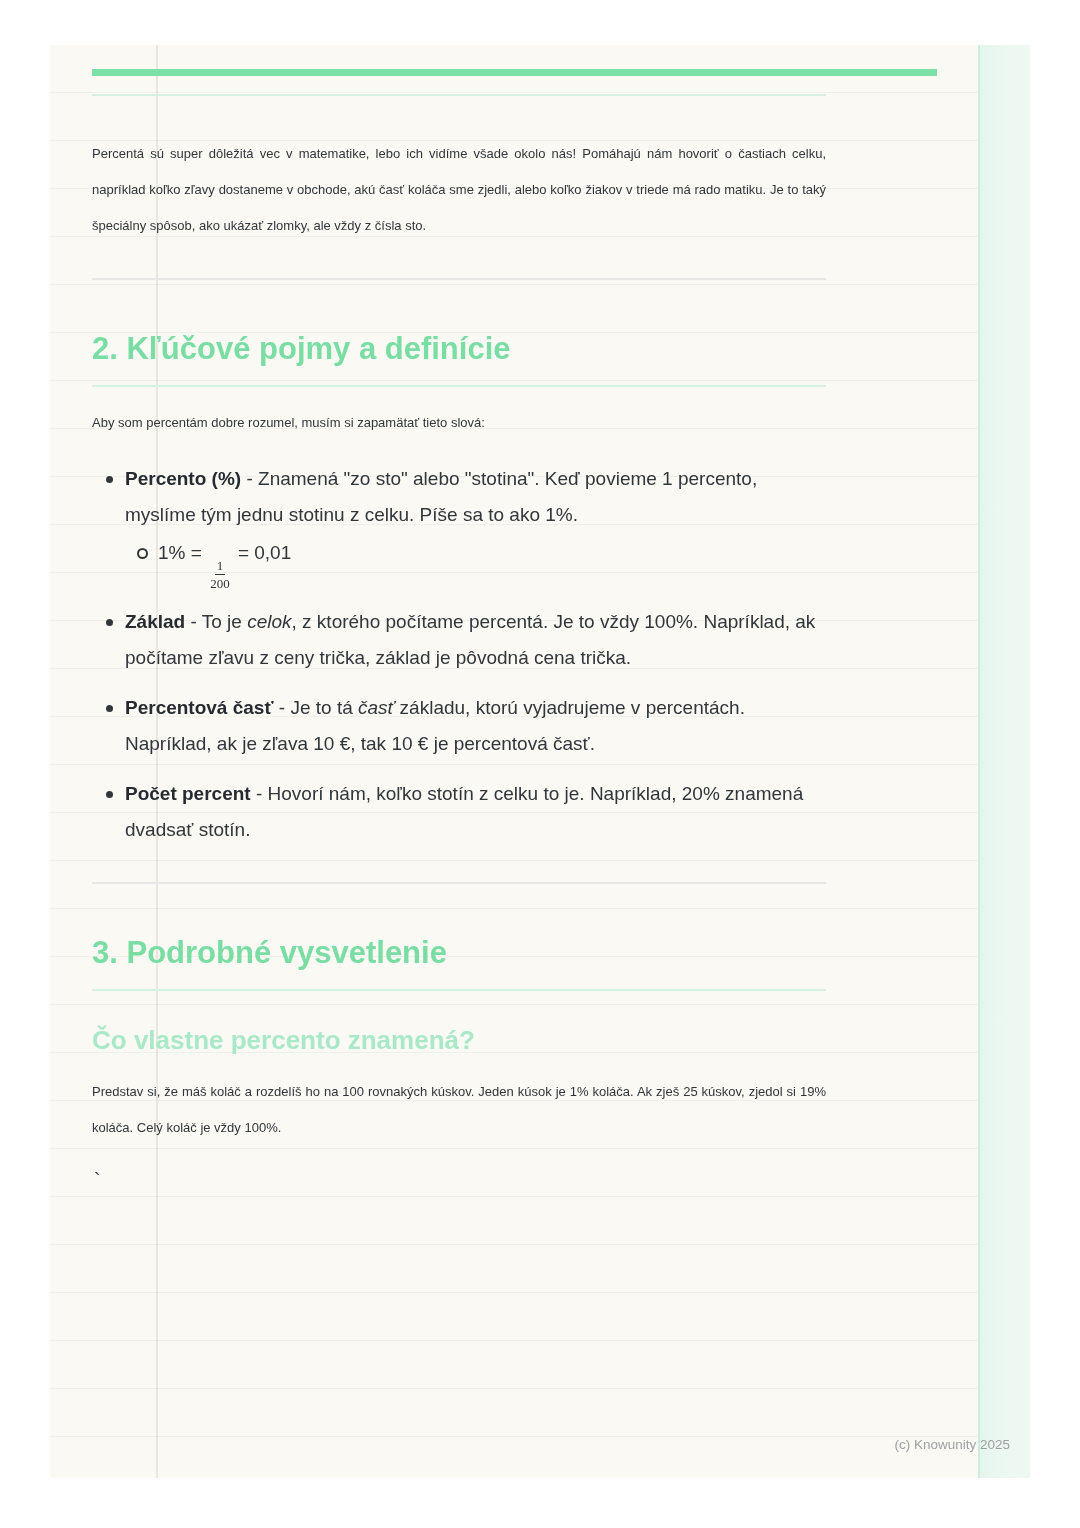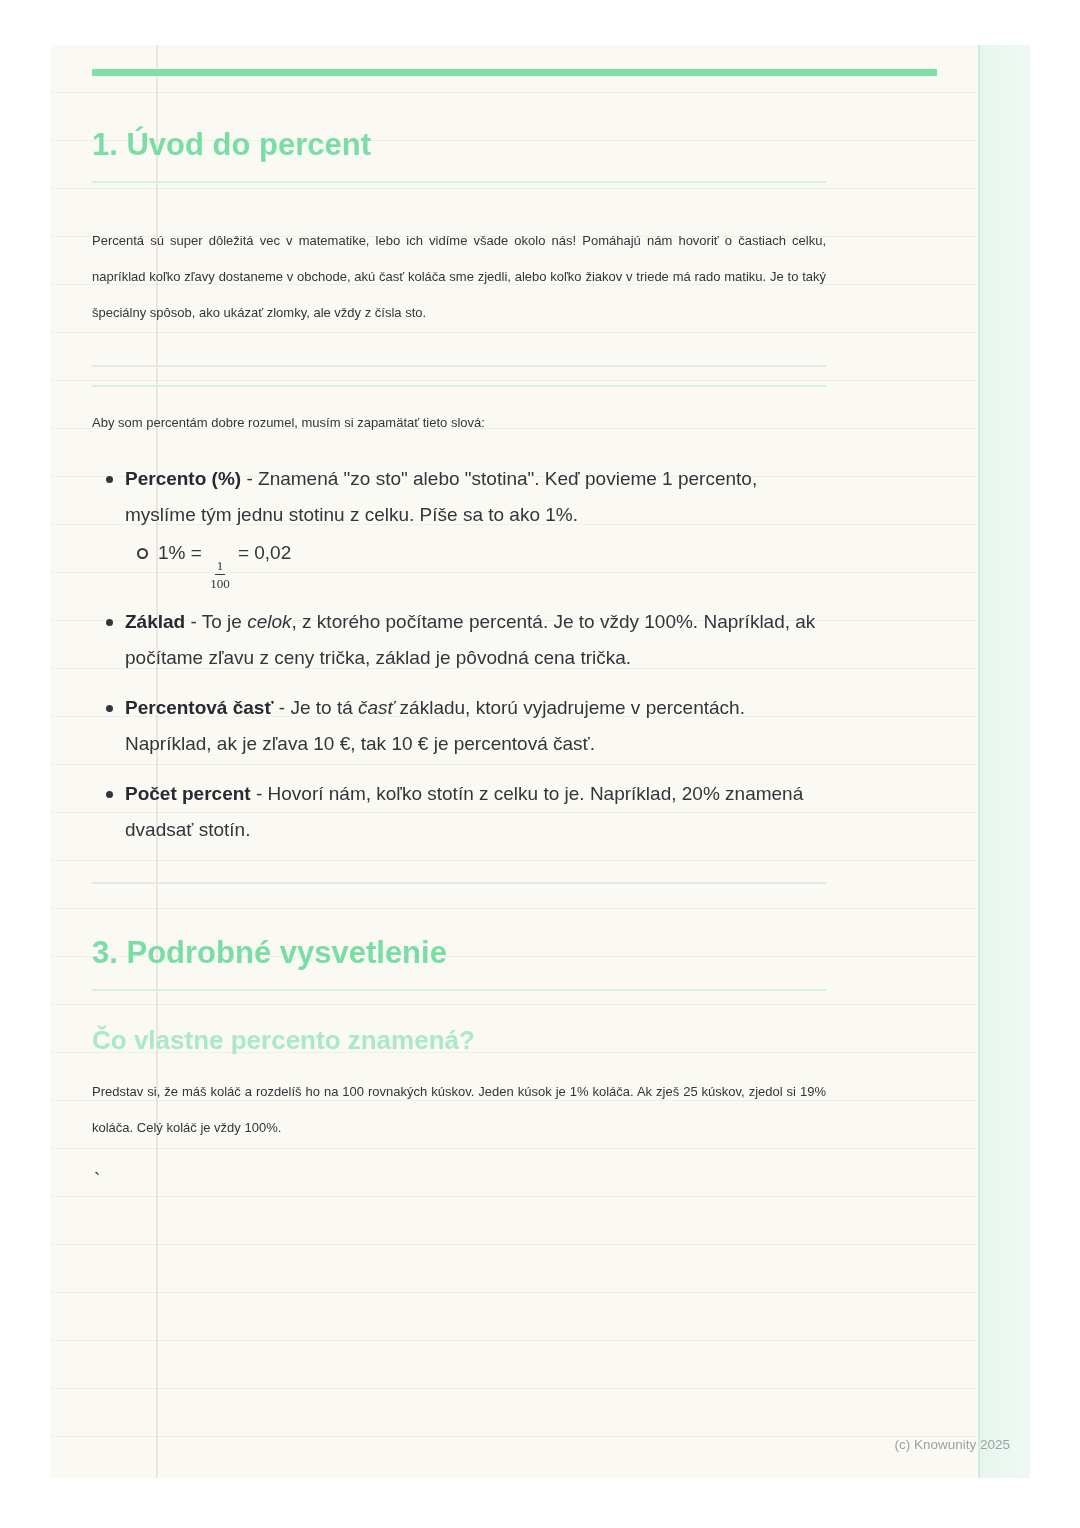--- a/index.html
+++ b/index.html
@@ -136,40 +136,40 @@
 <body>
 
 <div class="page">
   <div class="margin-line"></div>
   <div class="green-column"></div>
 
   <div class="content">
 
     <div class="title-bar"></div>
 
-    <h2 class="section-heading">1. Úvod do percent</h2>
     <div class="heading-underline"></div>
 
     <p class="body-text justified">Percentá sú super dôležitá vec v matematike, lebo ich vidíme všade okolo nás! Pomáhajú nám hovoriť o častiach celku, napríklad koľko zľavy dostaneme v obchode, akú časť koláča sme zjedli, alebo koľko žiakov v triede má rado matiku. Je to taký špeciálny spôsob, ako ukázať zlomky, ale vždy z čísla sto.</p>
 
     <hr class="divider">
 
+    <h2 class="section-heading">2. Kľúčové pojmy a definície</h2>
     <div class="heading-underline"></div>
 
     <p class="body-text tight">Aby som percentám dobre rozumel, musím si zapamätať tieto slová:</p>
 
     <ul class="bullets">
       <li>
         <span class="term">Percento (%)</span><span> - Znamená "zo sto" alebo "stotina". Keď povieme 1 percento, myslíme tým jednu stotinu z celku. Píše sa to ako 1%.</span>
         <ul class="sub-bullets">
           <li>
             <span>1% = </span><span class="frac">
                 <span class="num">1</span>
-                <span class="den">100</span>
-              </span><span> = 0,02</span>
+                <span class="den">200</span>
+              </span><span> = 0,01</span>
           </li>
         </ul>
       </li>
       <li>
         <span class="term">Základ</span><span> - To je </span><em class="it">celok</em><span>, z ktorého počítame percentá. Je to vždy 100%. Napríklad, ak počítame zľavu z ceny trička, základ je pôvodná cena trička.</span>
       </li>
       <li>
         <span class="term">Percentová časť</span><span> - Je to tá </span><em class="it">časť</em><span> základu, ktorú vyjadrujeme v percentách. Napríklad, ak je zľava 10 €, tak 10 € je percentová časť.</span>
       </li>
       <li>

